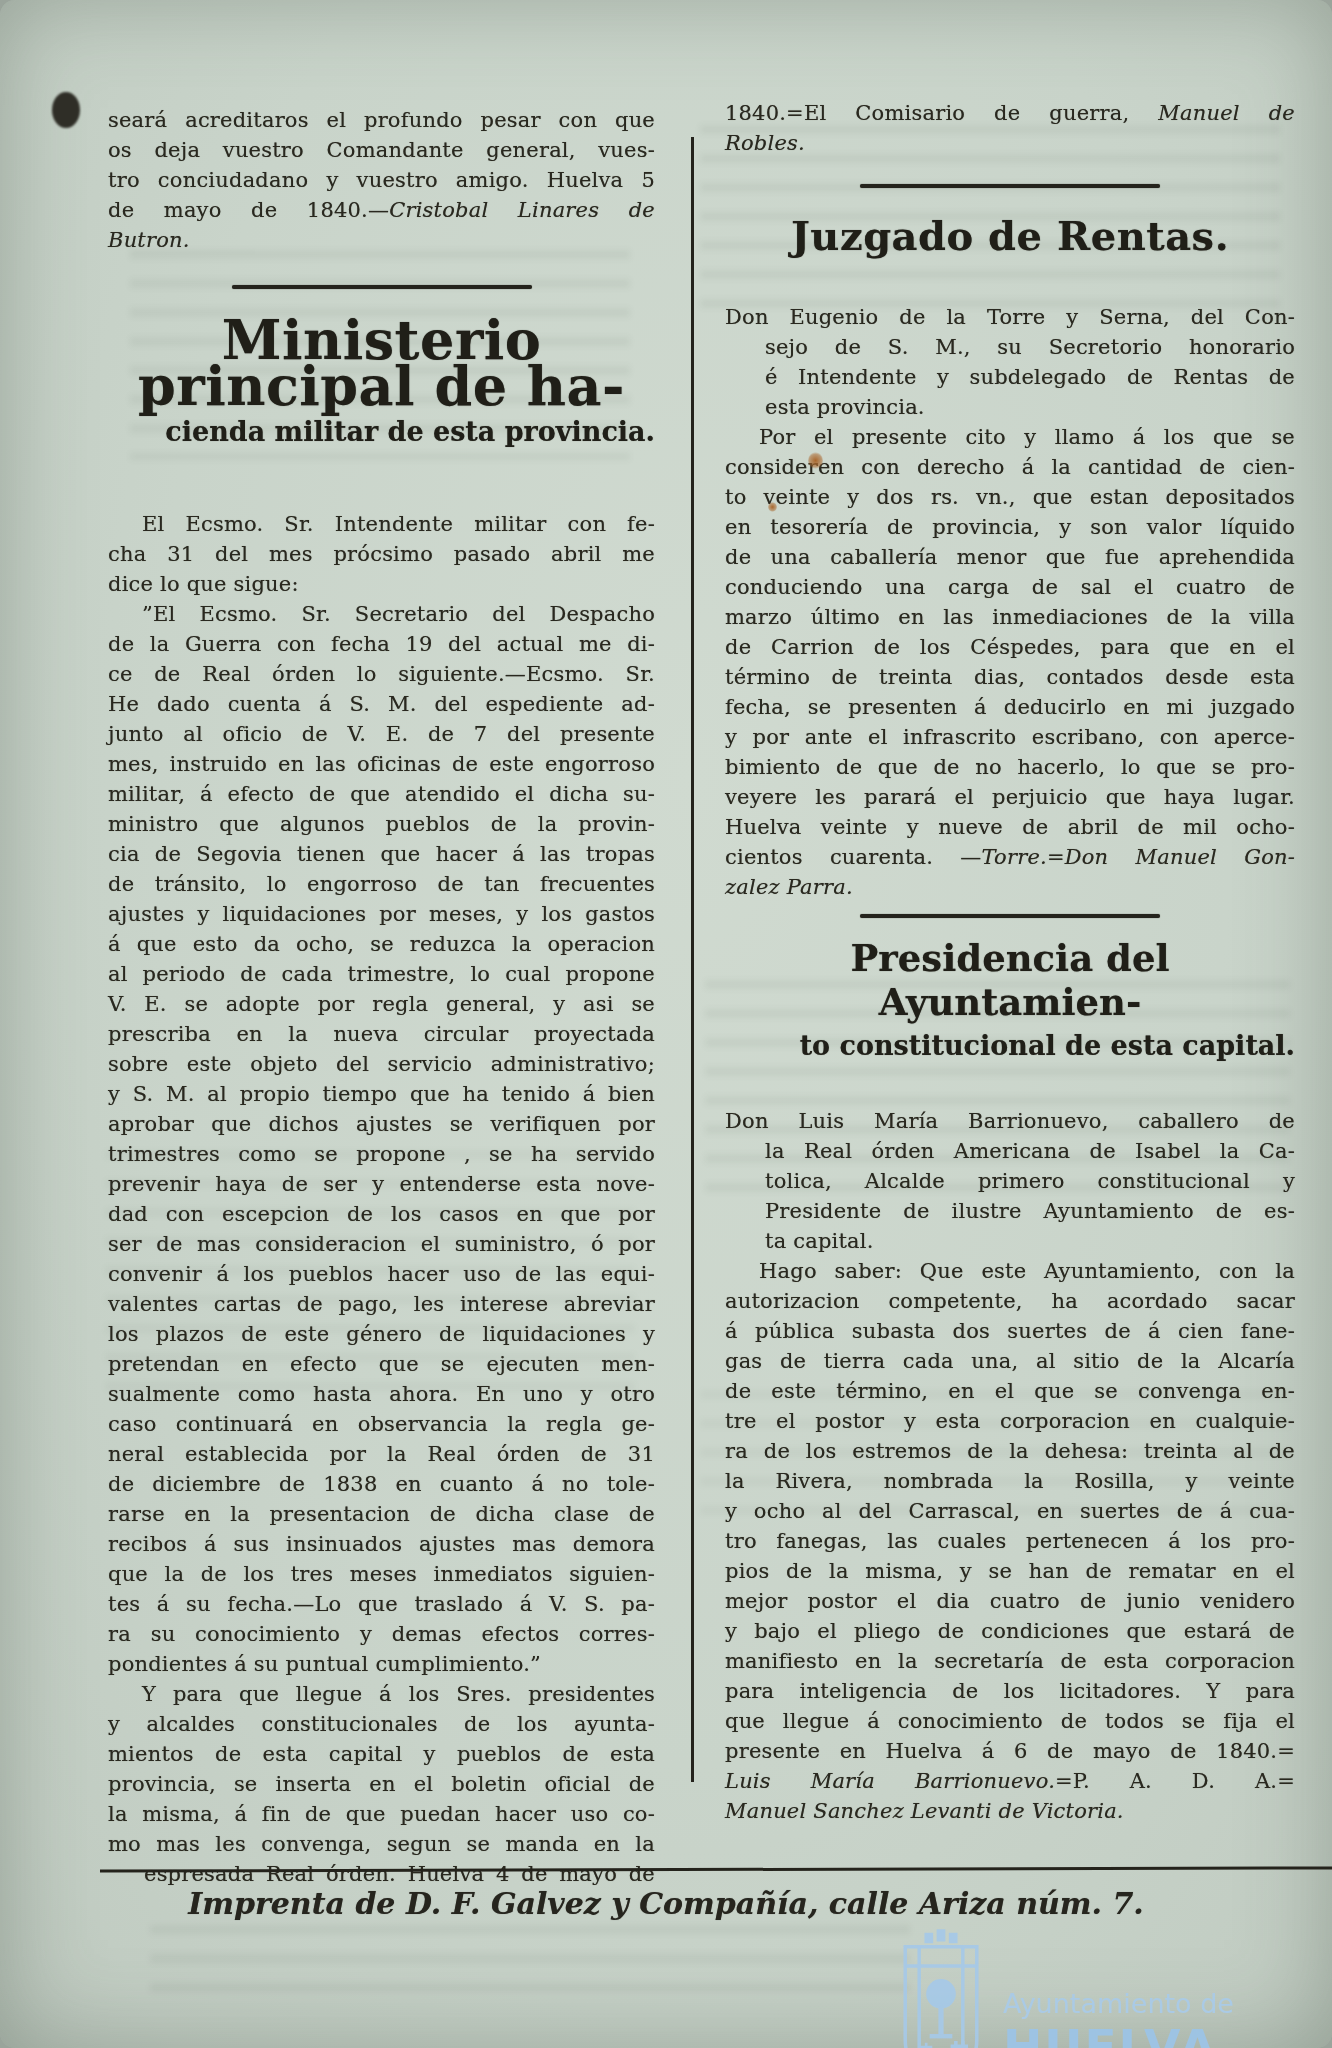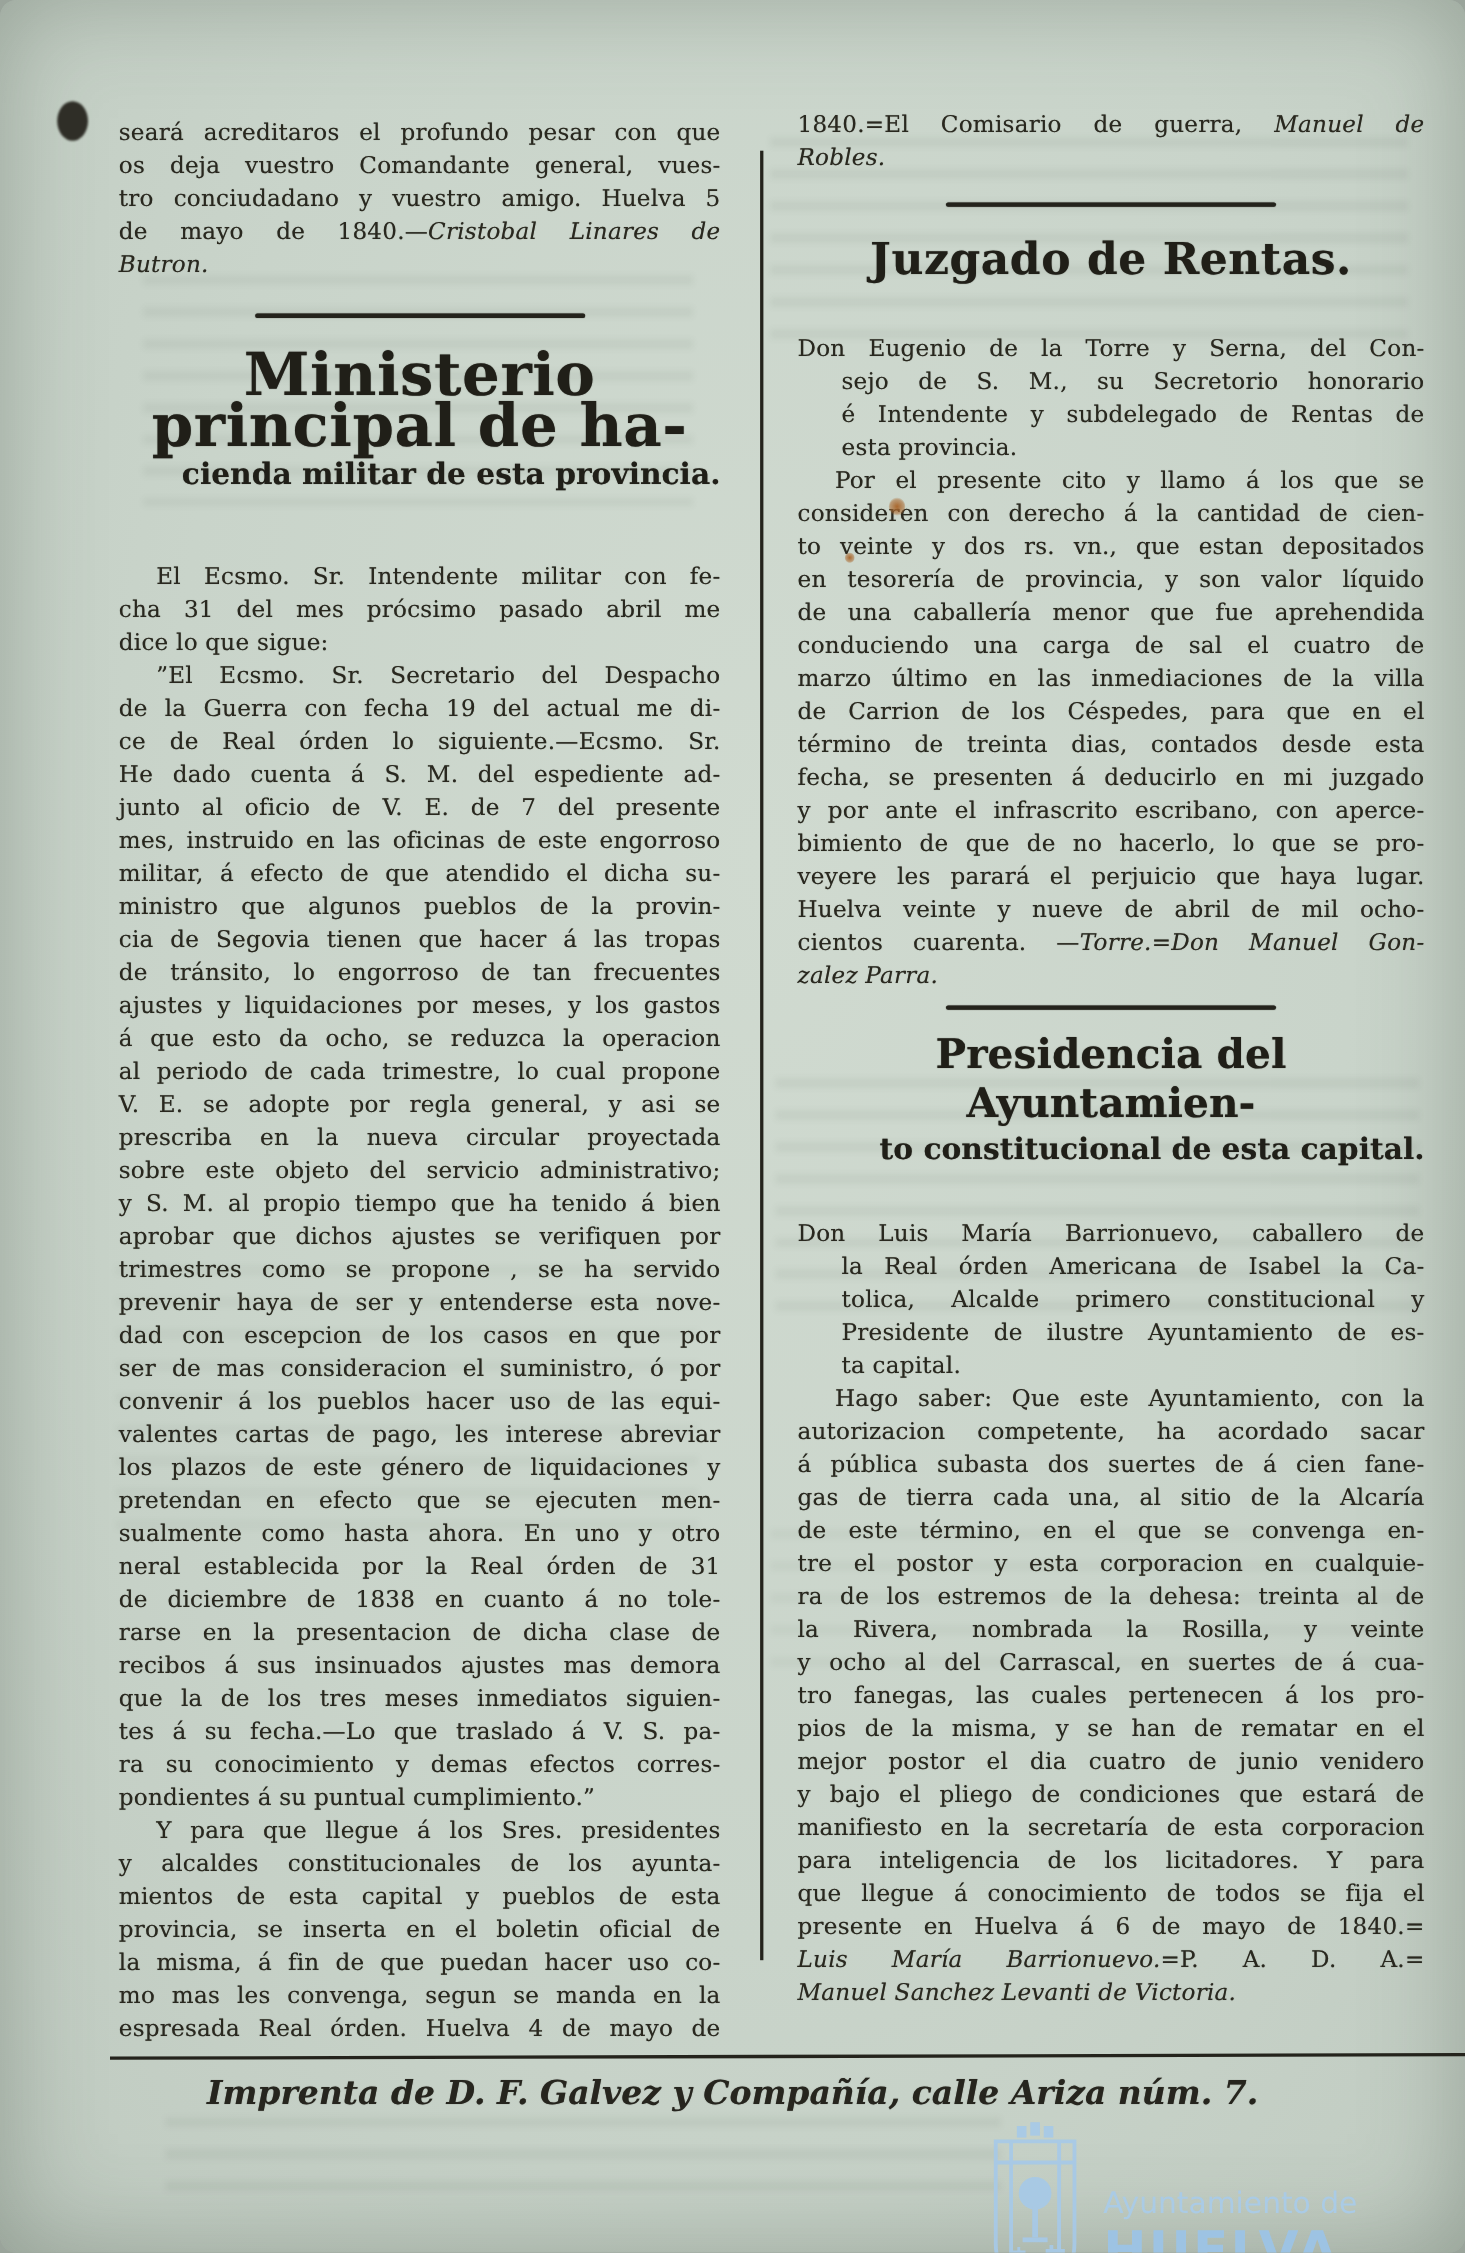--- a/index.html
+++ b/index.html
@@ -30,21 +30,21 @@
   .col-right{left:725px;top:98px;width:570px;}
 
   .tline{
     font-size:21px;line-height:30px;
     text-align:justify;text-align-last:justify;
     white-space:nowrap;
     letter-spacing:.2px;
     text-shadow:0 0 .7px rgba(41,40,31,.55);
   }
   .para .tline:last-child{text-align-last:left;}
-  .para.full-last .tline:last-child{text-align-last:justify;}
+  .para.full-last .tline:last-child{text-align-last:justify;margin-left:36px;}
   .para.indent .tline:first-child{text-indent:34px;}
   .para.hang .tline{padding-left:40px;}
   .para.hang .tline:first-child{padding-left:0;}
 
   .rule-short{
     width:300px;height:4px;margin:30px auto 0 auto;
     background:#24231c;border-radius:2px;z-index:2;position:relative;
     box-shadow:0 0 1px rgba(36,35,28,.8);
   }
   .h-major{
@@ -146,20 +146,21 @@
         <div class="tline">aprobar que dichos ajustes se verifiquen por</div>
         <div class="tline">trimestres como se propone , se ha servido</div>
         <div class="tline">prevenir haya de ser y entenderse esta nove-</div>
         <div class="tline">dad con escepcion de los casos en que por</div>
         <div class="tline">ser de mas consideracion el suministro, ó por</div>
         <div class="tline">convenir á los pueblos hacer uso de las equi-</div>
         <div class="tline">valentes cartas de pago, les interese abreviar</div>
         <div class="tline">los plazos de este género de liquidaciones y</div>
         <div class="tline">pretendan en efecto que se ejecuten men-</div>
         <div class="tline">sualmente como hasta ahora. En uno y otro</div>
+        <div class="tline">caso continuará en observancia la regla ge-</div>
         <div class="tline">neral establecida por la Real órden de 31</div>
         <div class="tline">de diciembre de 1838 en cuanto á no tole-</div>
         <div class="tline">rarse en la presentacion de dicha clase de</div>
         <div class="tline">recibos á sus insinuados ajustes mas demora</div>
         <div class="tline">que la de los tres meses inmediatos siguien-</div>
         <div class="tline">tes á su fecha.—Lo que traslado á V. S. pa-</div>
         <div class="tline">ra su conocimiento y demas efectos corres-</div>
         <div class="tline">pondientes á su puntual cumplimiento.”</div>
       </div>
     <div class="para indent full-last">

